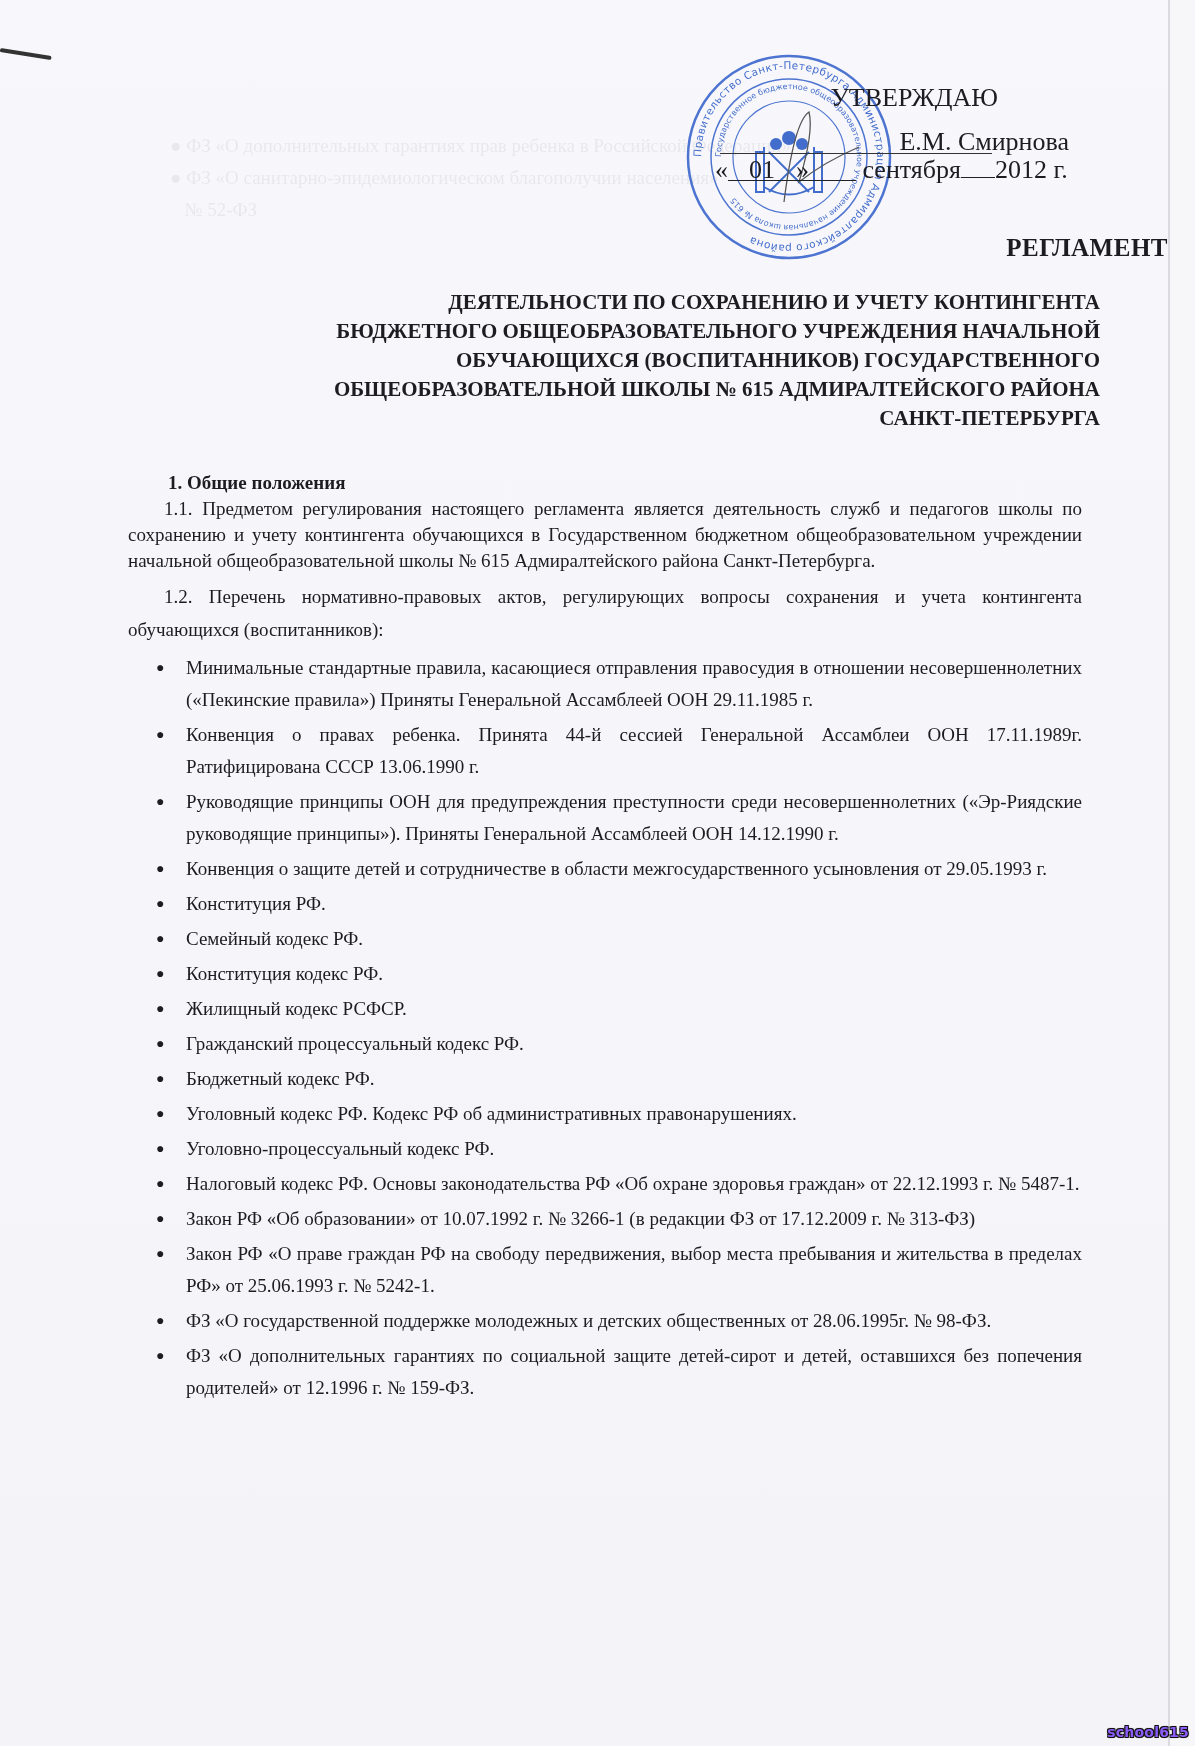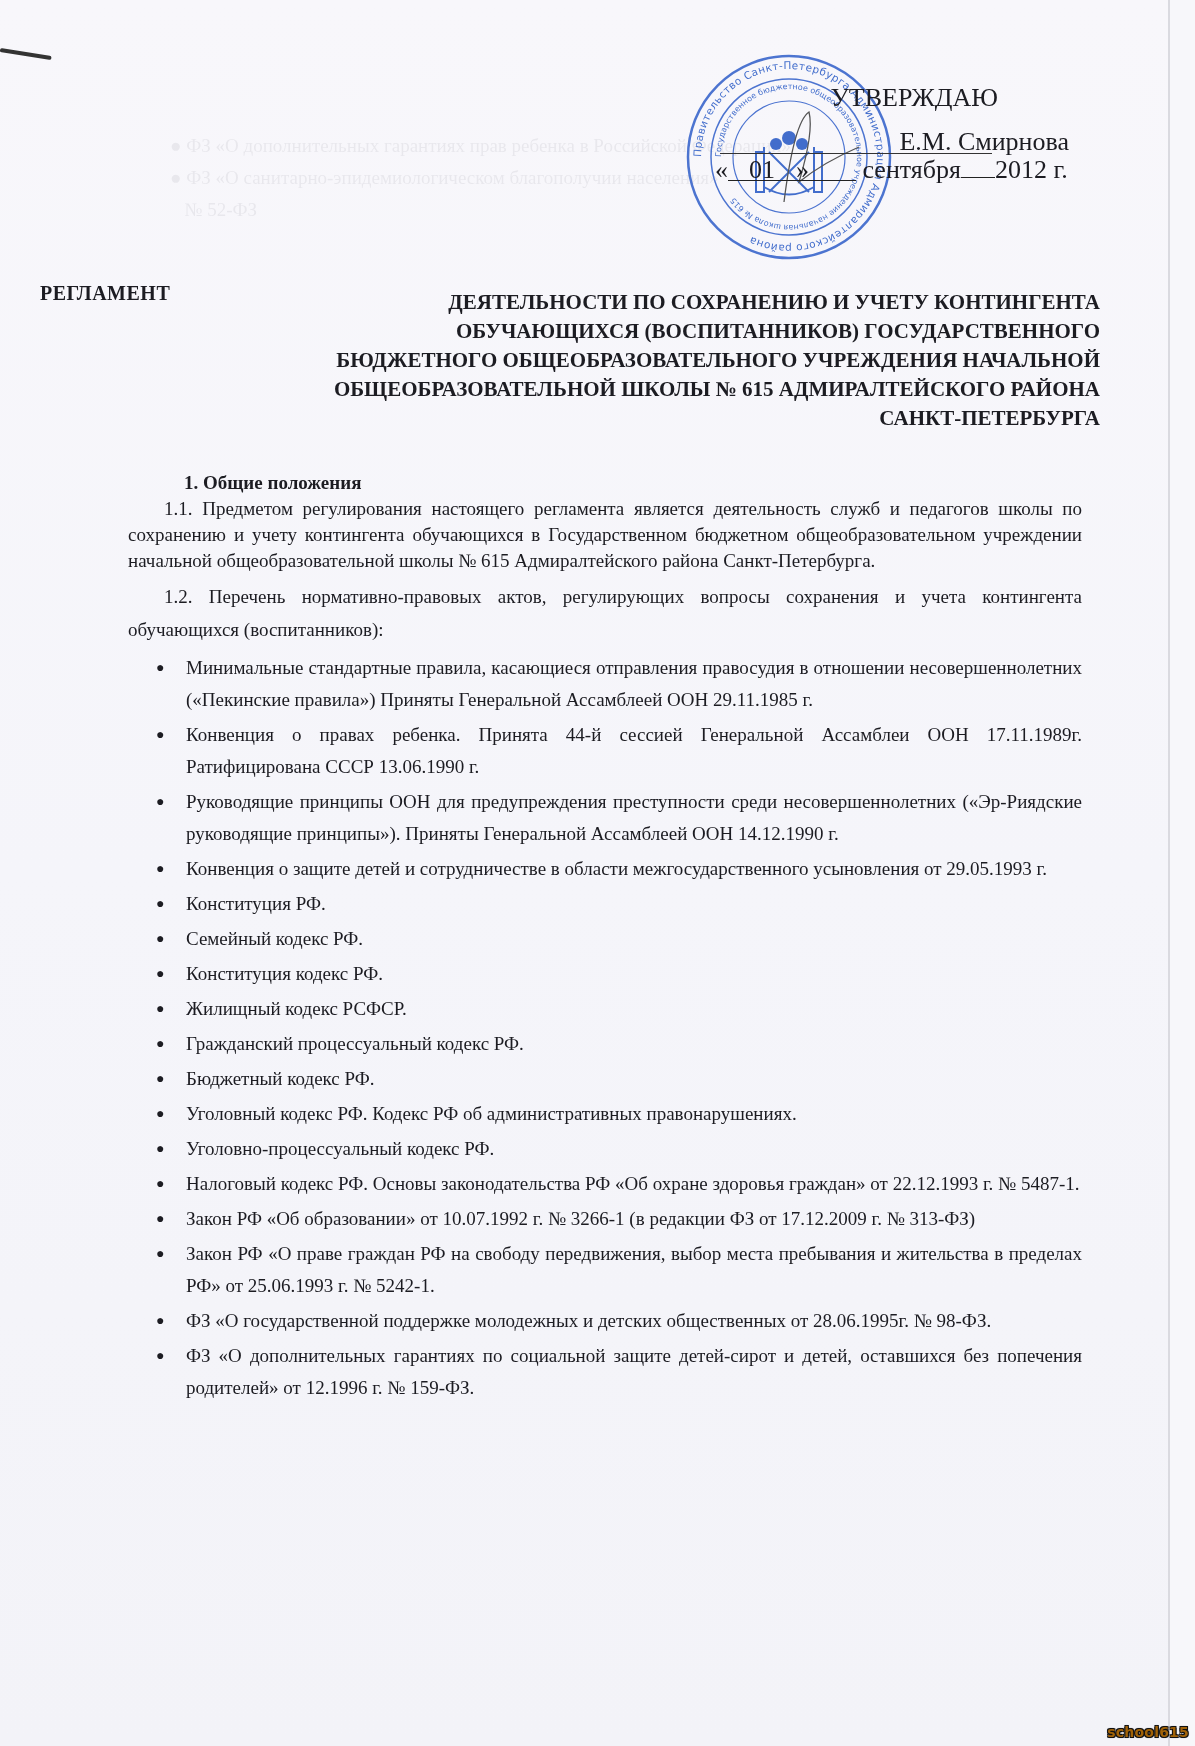--- a/index.html
+++ b/index.html
@@ -104,27 +104,26 @@
       height: 210px;
       opacity: 0.9;
     }
 
     
     .doc-title {
       position: absolute;
       left: 0;
       width: 1168px;
       top: 234px;
-      text-align: left;
-      font-weight: bold;
-      font-size: 20px;
+      text-align: right;
+      font-weight: bold;
+      font-size: 25px;
       letter-spacing: 0.5px;
       padding-left: 40px;
       box-sizing: border-box;
-      margin-top: 48px;
     }
     .doc-subtitle {
       position: absolute;
       left: 100px;
       width: 1000px;
       top: 288px;
       text-align: right;
       font-weight: bold;
       font-size: 21px;
       line-height: 29px;
@@ -134,21 +133,21 @@
     
     .body-text {
       position: absolute;
       left: 128px;
       top: 470px;
       width: 954px;
       font-size: 19px;
     }
     .section-heading {
       font-weight: bold;
-      margin-left: 56px;
+      margin-left: 40px;
       line-height: 26px;
     }
     .para {
       text-align: justify;
       text-indent: 36px;
       line-height: 26px;
     }
     .para.p12 {
       line-height: 33px;
       margin-top: 6px;
@@ -184,21 +183,21 @@
       pointer-events: none;
     }
 
     .watermark {
       position: absolute;
       right: 6px;
       bottom: 6px;
       font-family: "DejaVu Sans", sans-serif;
       font-weight: bold;
       font-size: 14px;
-      color: #a16207;
+      color: #8b5cf6;
       background: transparent;
       text-shadow: -1px -1px 0 #111, 1px -1px 0 #111, -1px 1px 0 #111, 1px 1px 0 #111, 0 0 2px #000;
       letter-spacing: 0.2px;
     }
   </style>
 </head>
 <body>
 
 <div class="page"></div>
 <div class="page-edge"></div>
@@ -245,22 +244,22 @@
   <div class="line signer">Е.М. Смирнова</div>
   <div class="date-line">
     <span class="q-open">«</span><span class="day">01</span><span class="q-close">»</span>
     <span class="month">сентября</span><span class="blank"></span><span class="year">2012 г.</span>
   </div>
 </div>
 
 <div class="doc-title">РЕГЛАМЕНТ</div>
 <div class="doc-subtitle">
   <div>ДЕЯТЕЛЬНОСТИ ПО СОХРАНЕНИЮ И УЧЕТУ КОНТИНГЕНТА</div>
+  <div>БЮДЖЕТНОГО ОБЩЕОБРАЗОВАТЕЛЬНОГО УЧРЕЖДЕНИЯ НАЧАЛЬНОЙ</div>
   <div>ОБУЧАЮЩИХСЯ (ВОСПИТАННИКОВ) ГОСУДАРСТВЕННОГО</div>
-  <div>БЮДЖЕТНОГО ОБЩЕОБРАЗОВАТЕЛЬНОГО УЧРЕЖДЕНИЯ НАЧАЛЬНОЙ</div>
   <div>ОБЩЕОБРАЗОВАТЕЛЬНОЙ ШКОЛЫ № 615 АДМИРАЛТЕЙСКОГО РАЙОНА</div>
   <div>САНКТ-ПЕТЕРБУРГА</div>
 </div>
 
 <div class="body-text">
   <div class="section-heading">1. Общие положения</div>
   <div class="para">1.1. Предметом регулирования настоящего регламента является деятельность служб и педагогов школы по сохранению и учету контингента обучающихся в Государственном бюджетном общеобразовательном учреждении начальной общеобразовательной школы № 615 Адмиралтейского района Санкт-Петербурга.</div>
   <div class="para p12">1.2. Перечень нормативно-правовых актов, регулирующих вопросы сохранения и учета контингента обучающихся (воспитанников):</div>
   <ul class="acts-list">
     <li><span class="bullet">●</span><span>Минимальные стандартные правила, касающиеся отправления правосудия в отношении несовершеннолетних («Пекинские правила») Приняты Генеральной Ассамблеей ООН 29.11.1985 г.</span></li>

